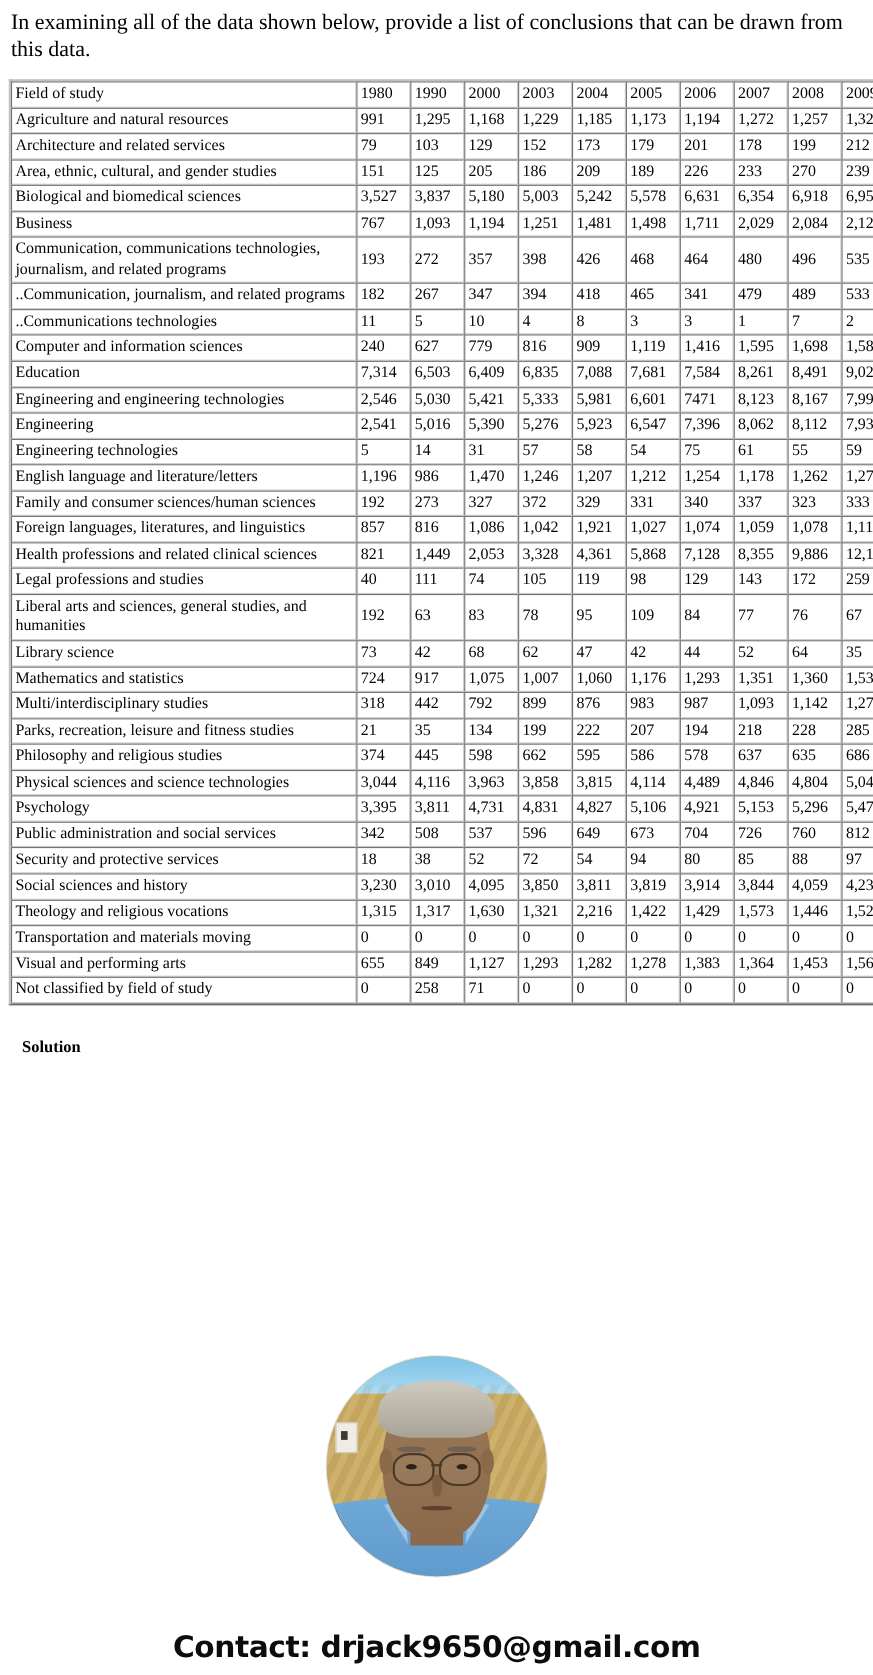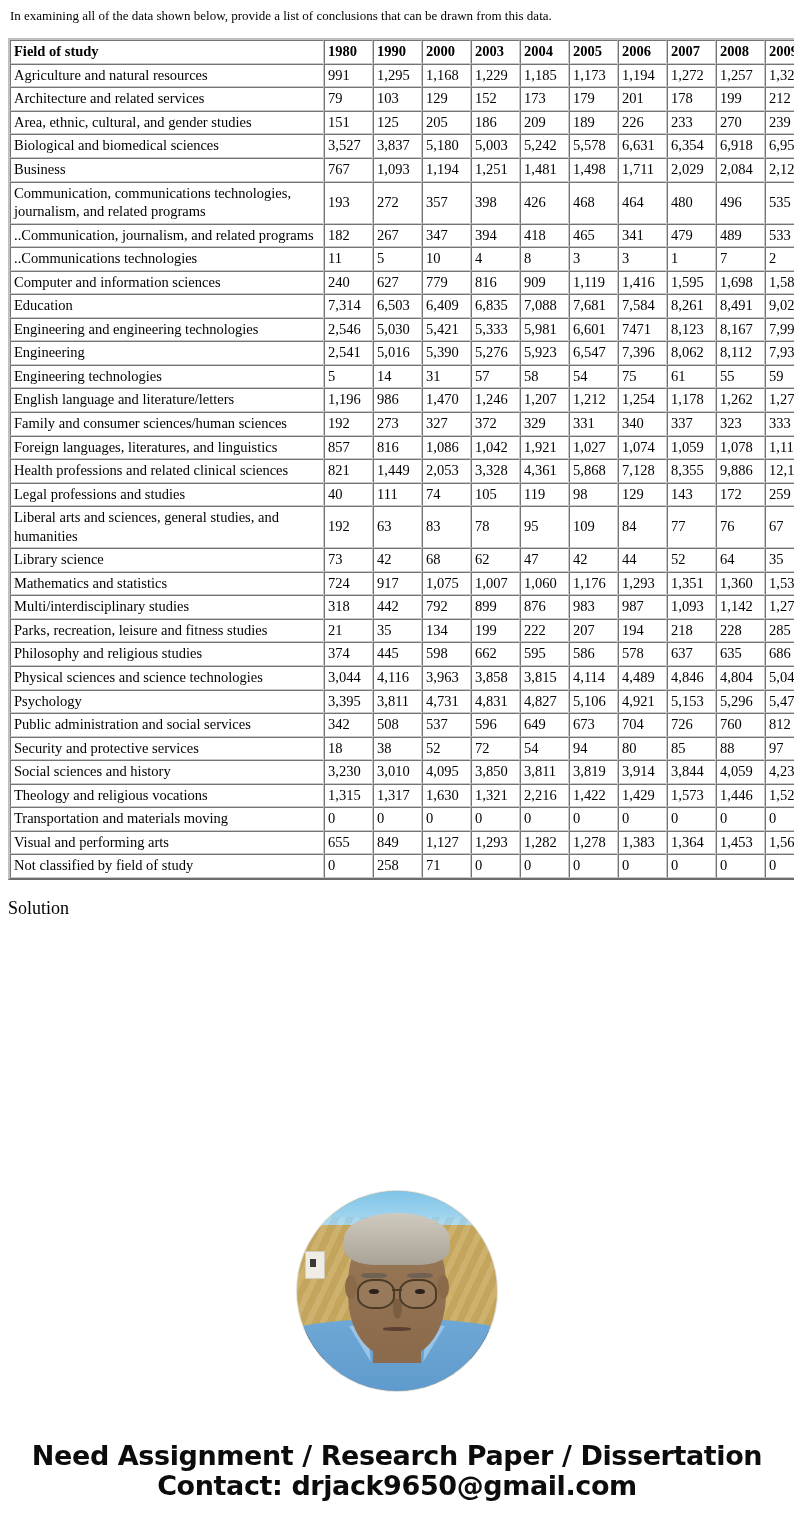--- a/index.html
+++ b/index.html
@@ -13,21 +13,21 @@
     min-height: 1523px;
     font-family: "Liberation Serif", "DejaVu Serif", serif;
     color: #000000;
     position: relative;
     overflow: hidden;
   }
 
   
   .prompt {
     font-family: "Liberation Serif", "DejaVu Serif", serif;
-    font-size: 13px;
+    font-size: 20px;
     line-height: 1.25;
     color: #000;
     padding: 8px 10px 0 10px;
     margin: 0;
   }
 
   
   .table-wrap {
     padding: 14px 0 0 8px;
   }
@@ -54,30 +54,30 @@
     width: 306px;
   }
   table.data td.num {
     width: 41px;
   }
   table.data td.num.wide {
     width: 44px;
   }
   
   table.data tr.head td {
-    font-weight: bold;
+    font-weight: normal;
   }
 
   
   .solution {
     font-family: "Liberation Serif", "DejaVu Serif", serif;
-    font-size: 18px;
-    font-weight: normal;
+    font-size: 15px;
+    font-weight: bold;
     padding: 18px 0 0 8px;
-    margin: 0;
+    margin: 12px;
   }
 
   
   .avatar-zone {
     width: 100%;
     display: flex;
     justify-content: center;
     margin-top: 272px;
   }
   .avatar {
@@ -721,15 +721,14 @@
     <div class="av-glass-r"></div>
     <div class="av-bridge"></div>
     <div class="av-eye-l"></div>
     <div class="av-eye-r"></div>
     <div class="av-nose"></div>
     <div class="av-mouth"></div>
   </div>
 </div>
 
 <div class="promo">
-  <span class="l1">Need Assignment / Research Paper / Dissertation</span>
   <span class="l3">Contact: drjack9650@gmail.com</span>
 </div>
 
 </body></html>

